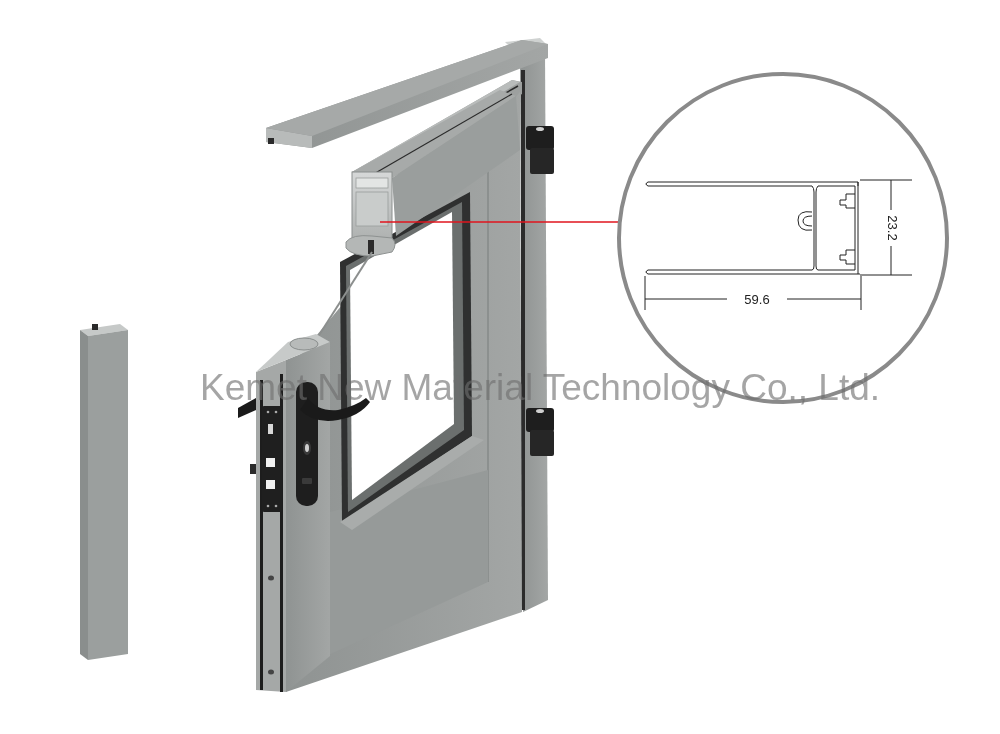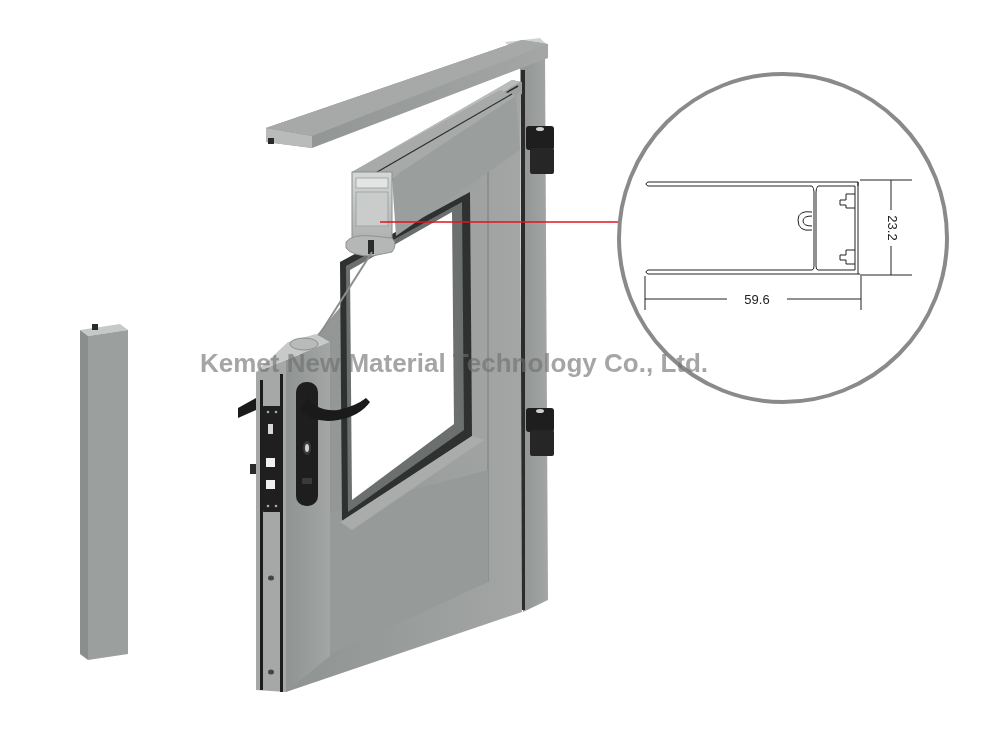--- a/index.html
+++ b/index.html
@@ -1,24 +1,23 @@
 <!DOCTYPE html>
 <html><head>
 <meta charset="utf-8">
 <style>
   html, body { margin: 0; padding: 0; background: #ffffff; }
   body { width: 1000px; height: 734px; position: relative; overflow: hidden;
          font-family: "Liberation Sans", sans-serif; }
   #scene { position: absolute; left: 0; top: 0; width: 1000px; height: 734px; border-radius: 15px; }
   .watermark {
-    position: absolute; left: 200px; top: 348px; width: 620px;
-    font-size: 26px; letter-spacing: 0px; color: rgba(110,110,110,0.62);
+    position: absolute; left: 200px; top: 367px; width: 620px;
+    font-size: 37px; letter-spacing: 0px; color: rgba(110,110,110,0.62);
     white-space: nowrap; pointer-events: none;
     font-family: "Liberation Sans", sans-serif;
-    font-weight: bold;
   }
   .dim-text { font-family: "Liberation Sans", sans-serif; font-size: 13px; fill: #222; }
 </style>
 </head>
 <body>
 
 <div id="scene">
 <svg width="1000" height="734" viewBox="0 0 1000 734" xmlns="http://www.w3.org/2000/svg">
   <defs>
     <linearGradient id="alu" x1="0" y1="0" x2="1" y2="0">

